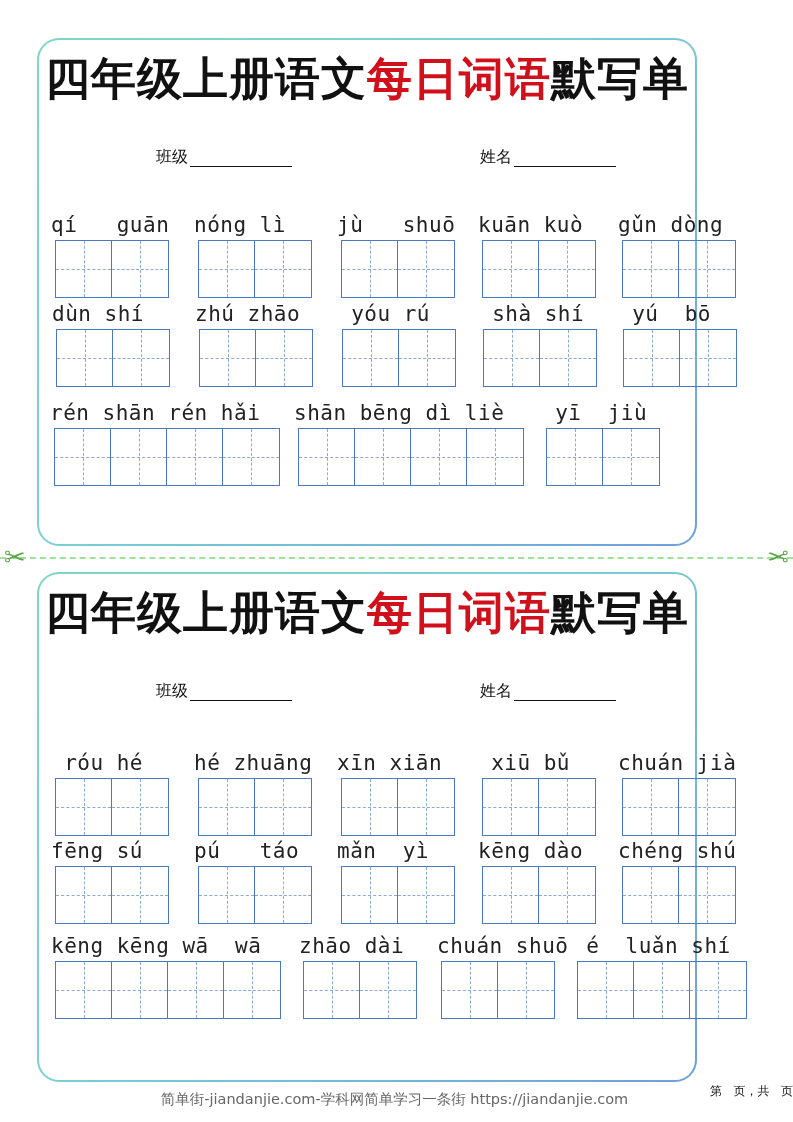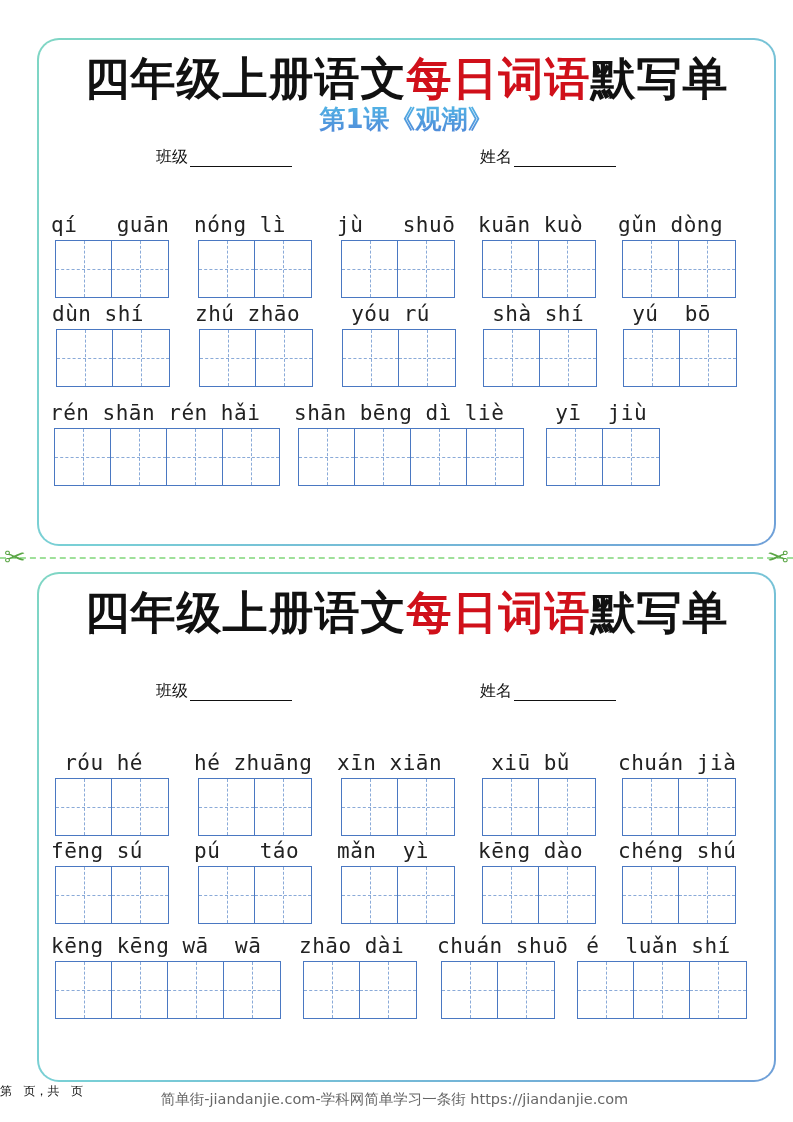--- a/index.html
+++ b/index.html
@@ -2,21 +2,21 @@
 <html><head>
 <meta charset="utf-8">
 <style>
   html, body { margin: 0; padding: 0; }
   body {
     width: 793px; height: 1122px; position: relative; overflow: hidden;
     background: #ffffff;
     font-family: "DejaVu Serif", "Liberation Serif", serif;
   }
   .card {
-    position: absolute; left: 37px; width: 739px;
+    position: absolute; left: 37px; width: 660px;
     border-radius: 22px;
     border: 2px solid transparent;
     background:
       linear-gradient(#fff, #fff) padding-box,
       linear-gradient(135deg, #7fd6c4 0%, #79cfd6 45%, #6f9fd8 100%) border-box;
     box-sizing: border-box;
   }
   .card.c1 { top: 38px; height: 508px; }
   .card.c2 { top: 572px; height: 510px; }
 
@@ -91,31 +91,30 @@
   .scissors.right { right: 4px; transform: scaleX(-1); }
 
   .footer-watermark {
     position: absolute; left: 0; right: 4px; top: 1070px;
     text-align: center;
     font-family: "DejaVu Sans", "Liberation Sans", sans-serif;
     font-size: 14.5px; color: #666; white-space: nowrap; margin-top: 20px;
   }
   .footer-page {
     position: absolute; left: 0; right: 0; top: 1083px;
-    text-align: left;
+    text-align: right;
     font-family: "DejaVu Sans", "Liberation Sans", sans-serif;
     font-size: 12px; color: #111; white-space: pre;
   }
 </style>
 </head>
 <body>
 
 <div class="card c1">
   <div class="title"><span>四年级上册语文</span><span class="red">每日词语</span><span>默写单</span></div>
-  <div class="subtitle">第1课《观潮》</div>
   <div class="field cls">
       <span>班级</span>
       <span class="line"></span>
     </div>
   <div class="field name">
       <span>姓名</span>
       <span class="line"></span>
     </div>
 
   <div class="group" style="left:16px; top:172px; width:112px;">

